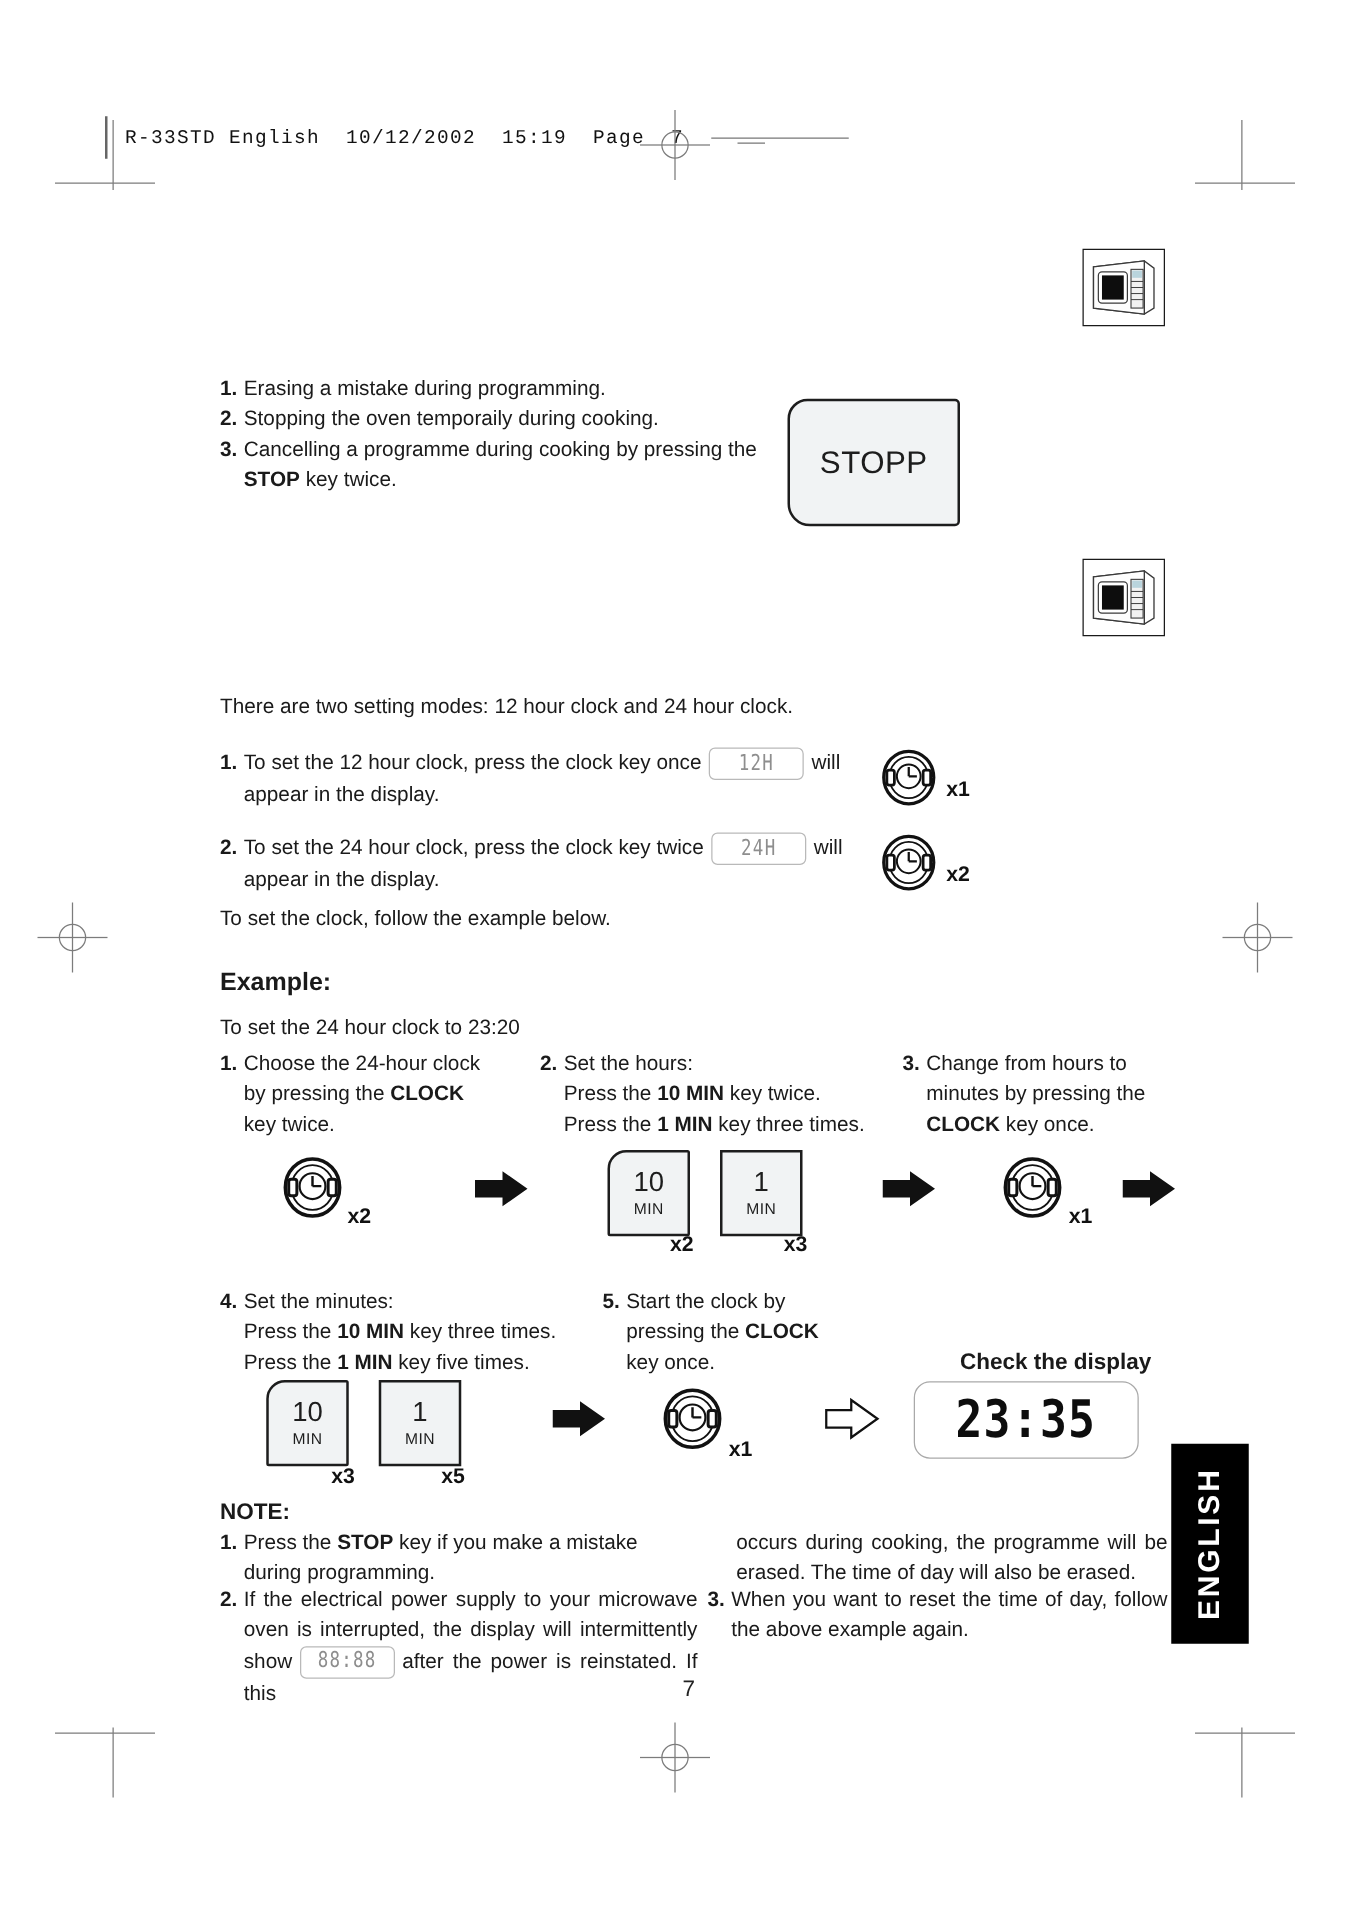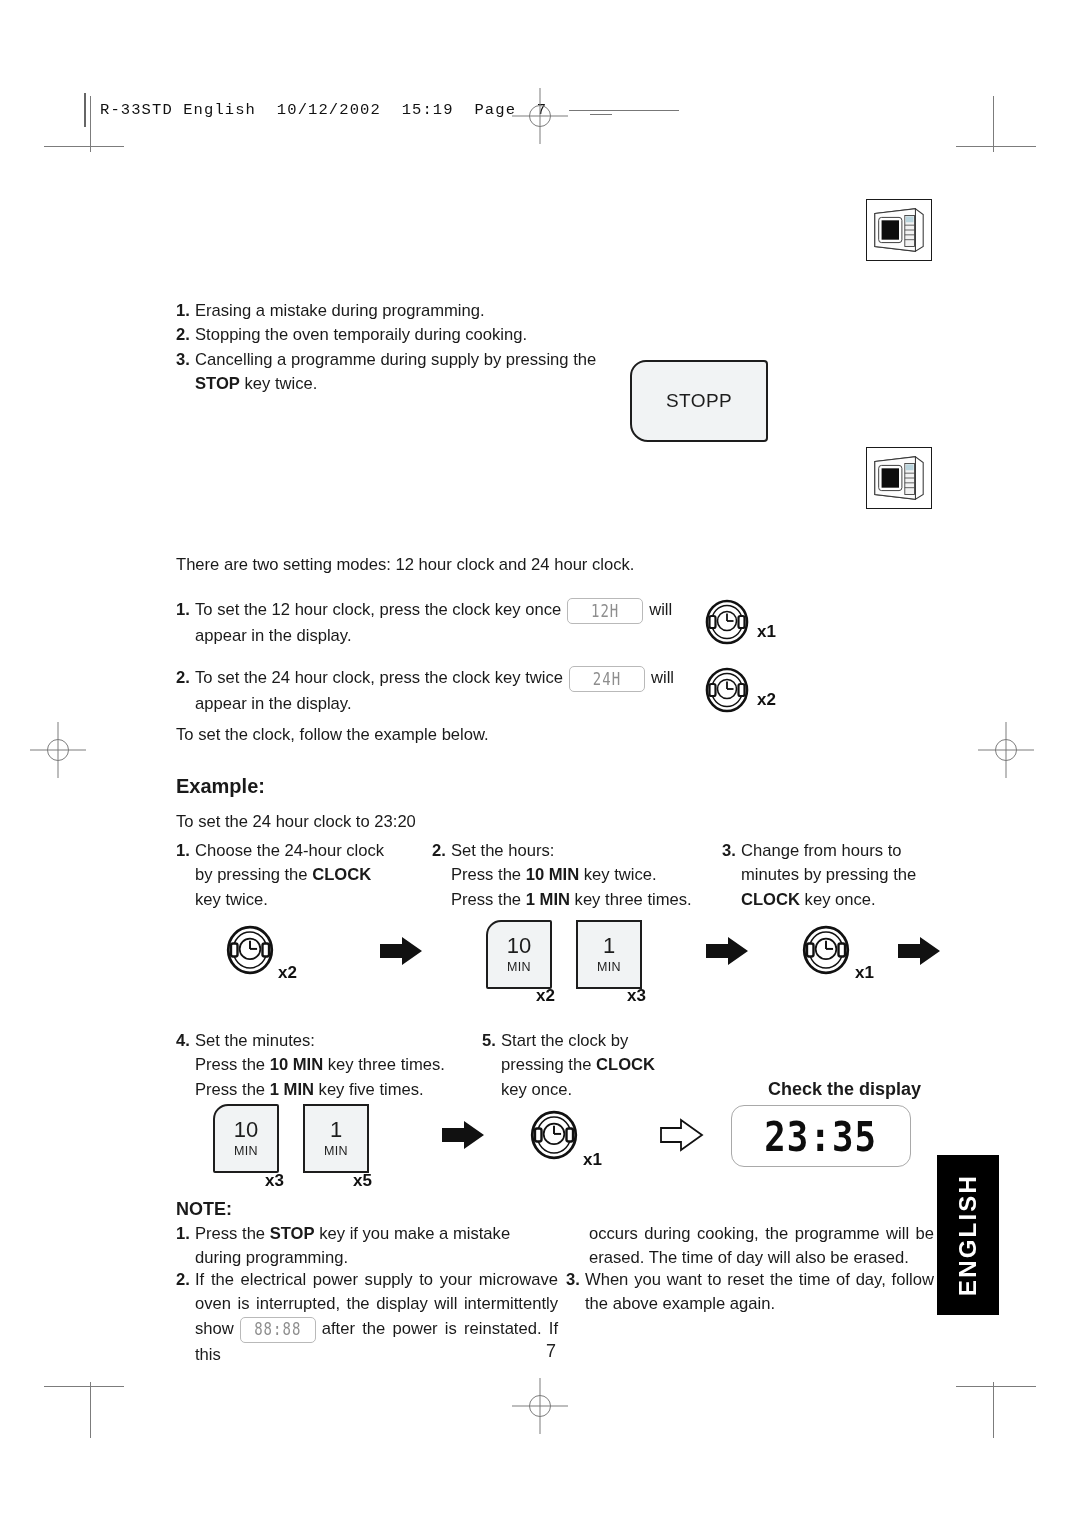--- a/index.html
+++ b/index.html
@@ -40,26 +40,26 @@
   .txt { position:absolute; font-size:16.6px; line-height:1.47; color:#1a1a1a; }
   .txt b, .b { font-weight:bold; }
 
   .li { display:flex; align-items:flex-start; }
   .li .marker { font-weight:bold; min-width:19px; flex:0 0 auto; }
   .li .content { flex:1 1 auto; }
 
   
   .stopp {
     position:absolute;
-    width:138px; height:82px;
+    width:138px; height:102px;
     background:#f1f3f4;
     border:2.4px solid #1d1d1d;
     border-radius:16px 4px 4px 18px;
     display:flex; align-items:center; justify-content:center;
-    font-size:19px; color:#1d1d1d; letter-spacing:0.4px;margin-top:41px;
+    font-size:25px; color:#1d1d1d; letter-spacing:0.4px;
   }
 
   
   .lcdbox {
     display:inline-flex; align-items:center; justify-content:center;
     width:76px; height:26px;
     border:1.2px solid #b9b9b9; border-radius:5px;
     background:#fff; vertical-align:middle;
     margin:0 6px;
   }
@@ -186,21 +186,21 @@
     <div class="li" style="margin-top:2px;">
       <span class="marker">1.</span>
       <span class="content">Erasing a mistake during programming.</span>
     </div>
     <div class="li">
       <span class="marker">2.</span>
       <span class="content">Stopping the oven temporaily during cooking.</span>
     </div>
     <div class="li">
       <span class="marker">3.</span>
-      <span class="content"><span>Cancelling a programme during supply by pressing the </span><b>STOP</b><span> key twice.</span></span>
+      <span class="content"><span>Cancelling a programme during cooking by pressing the </span><b>STOP</b><span> key twice.</span></span>
     </div>
   </div>
 
   <div class="stopp" style="left:630px; top:319px;">
     <span>STOPP</span>
   </div>
 
   <div class="mwbox" style="left:866px; top:447px;">
     <svg viewBox="0 0 66 62">
       <polygon points="8,14 50,9 58,15 58,48 50,53 8,48" fill="#ffffff" stroke="#3a3a3a" stroke-width="1.1"></polygon>

